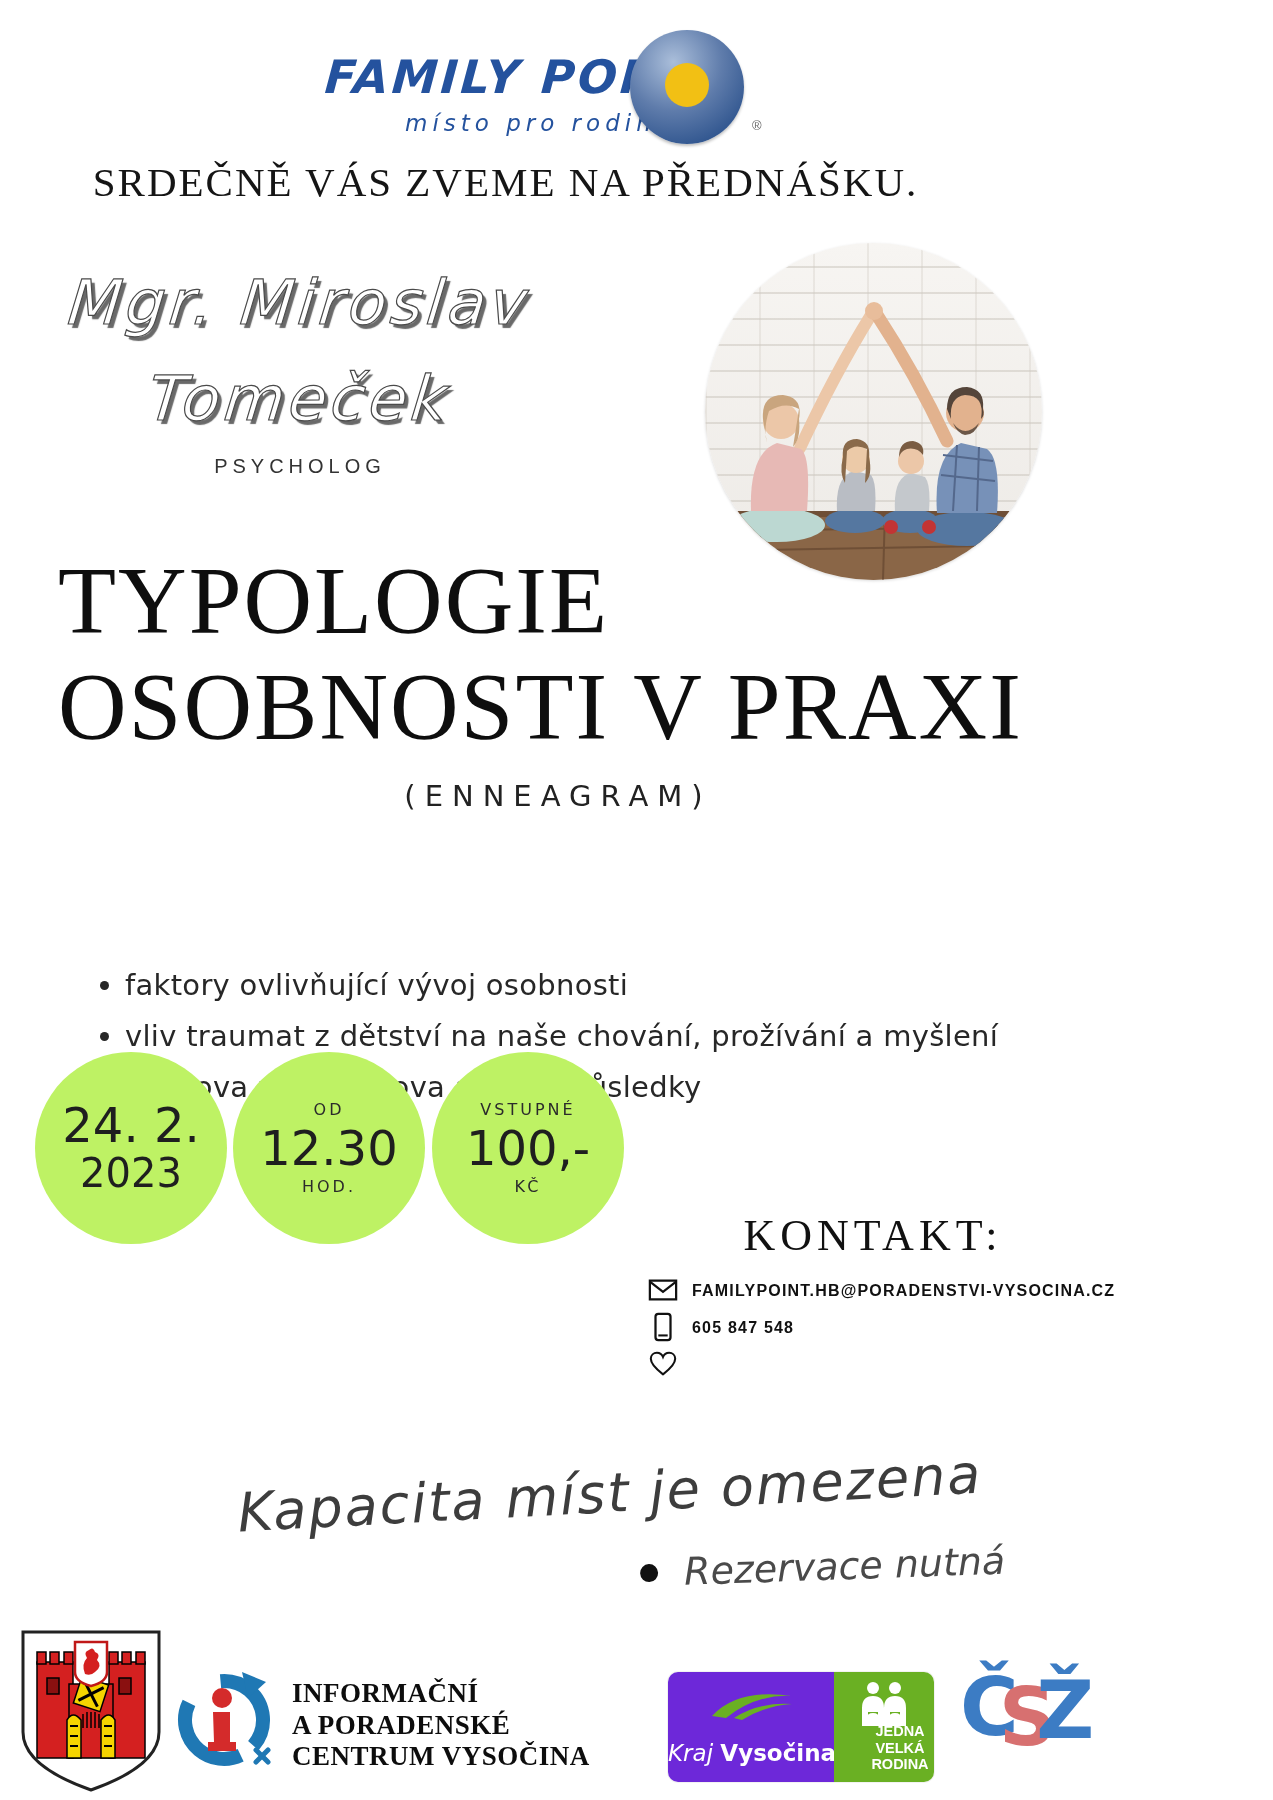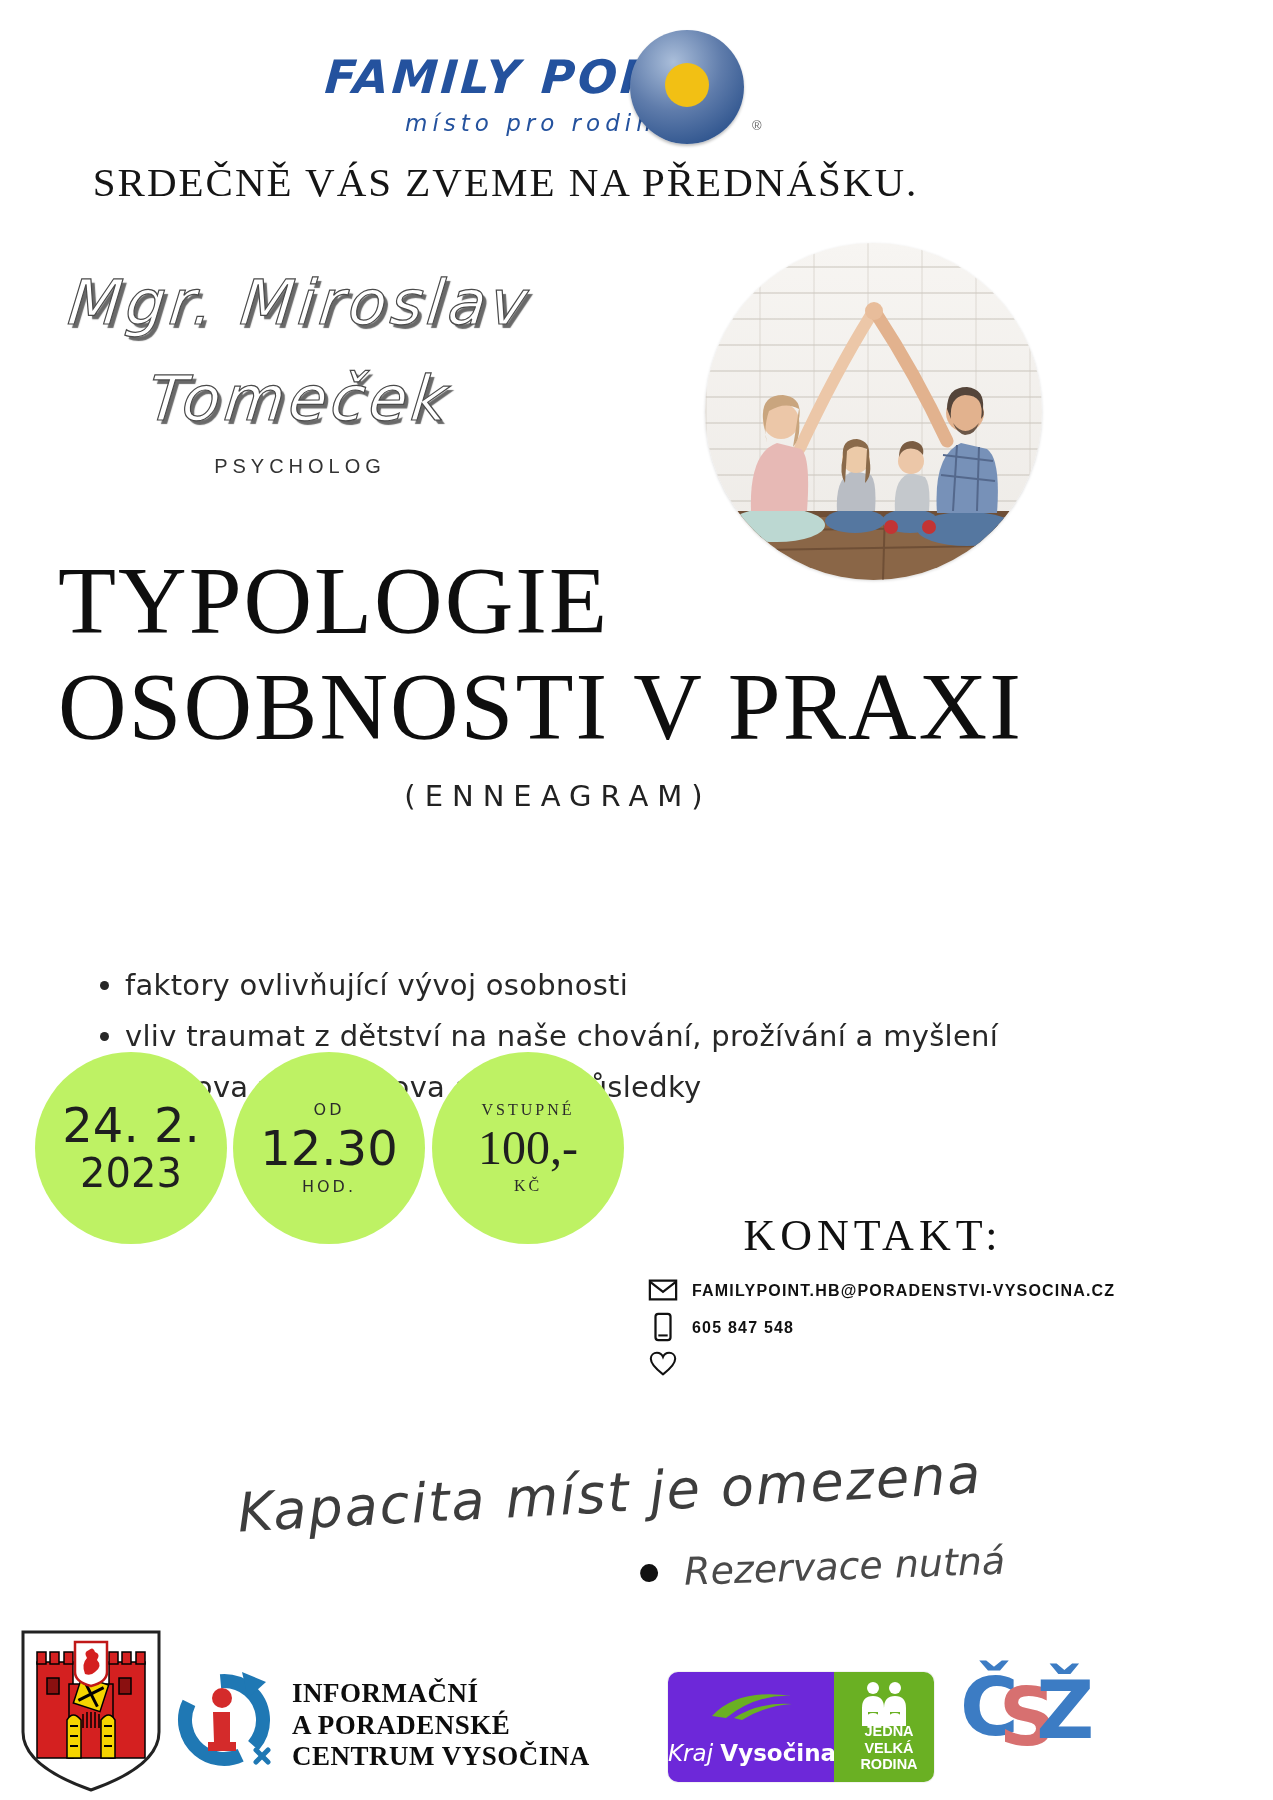--- a/index.html
+++ b/index.html
@@ -79,21 +79,21 @@
   }
   
   .circle {
     position:absolute; top:1052px; width:192px; height:192px; border-radius:50%;
     background:#bef264; display:flex; flex-direction:column; align-items:center;
     justify-content:center; text-align:center; color:#1f1f1f;
     font-family:"DejaVu Sans", sans-serif;
   }
   .circle.c1 { left:35px; }
   .circle.c2 { left:233px; }
-  .circle.c3 { left:432px;font-family:Liberation Serif, serif; }
+  .circle.c3 { left:432px; }
   .circ-small { font-size:16px; letter-spacing:3px; color:#2b2b2b; margin:4px 0; }
   .circ-big   { font-size:48px; line-height:1.05; }
   .circ-mid   { font-size:40px; line-height:1.15; }
   
   .contact { position:absolute; left:648px; top:1210px; width:500px; }
   .contact-heading {
     font-family:"Liberation Serif", serif; font-size:44px; letter-spacing:5px;
     color:#111; text-align:center; width:450px; margin-bottom:16px;
   }
   .contact-row { display:flex; align-items:flex-start; margin-bottom:9px; }
@@ -134,21 +134,21 @@
   .kraj-swoosh { position:absolute; left:40px; top:14px; width:88px; height:36px; }
   .kraj-name {
     position:absolute; left:0; bottom:16px; width:100%; text-align:center; color:#fff;
     font-family:"DejaVu Sans", sans-serif; font-size:23px; white-space:nowrap;
   }
   .kraj-name .light { font-weight:400; font-style:italic; }
   .kraj-name .bold { font-weight:700; }
   .kraj-right { width:100px; background:#6ab023; position:relative; text-align:center; }
   .kraj-family-icon { margin-top:8px; width:56px; height:48px; }
   .kraj-badge {
-    position:absolute; left:5px; bottom:9px; width:100%; color:#fff; text-align:center;
+    position:absolute; left:16px; bottom:9px; width:100%; color:#fff; text-align:center;
     font-family:"Liberation Sans", sans-serif; font-weight:700; font-size:14.5px; line-height:1.15;
   }
   .csz { position:absolute; left:960px; top:1668px; width:140px; height:110px; }
   .csz span {
     position:relative; display:inline-block;
     font-family:"DejaVu Sans", sans-serif; font-weight:800; font-size:80px; line-height:1;
   }
   .csz-c { color:#3c7cc4; z-index:1; }
   .csz-s { color:#d77070; margin-left:-20px; top:10px; z-index:2; }
   .csz-z { color:#3c7cc4; margin-left:-20px; top:3px; z-index:3; }

